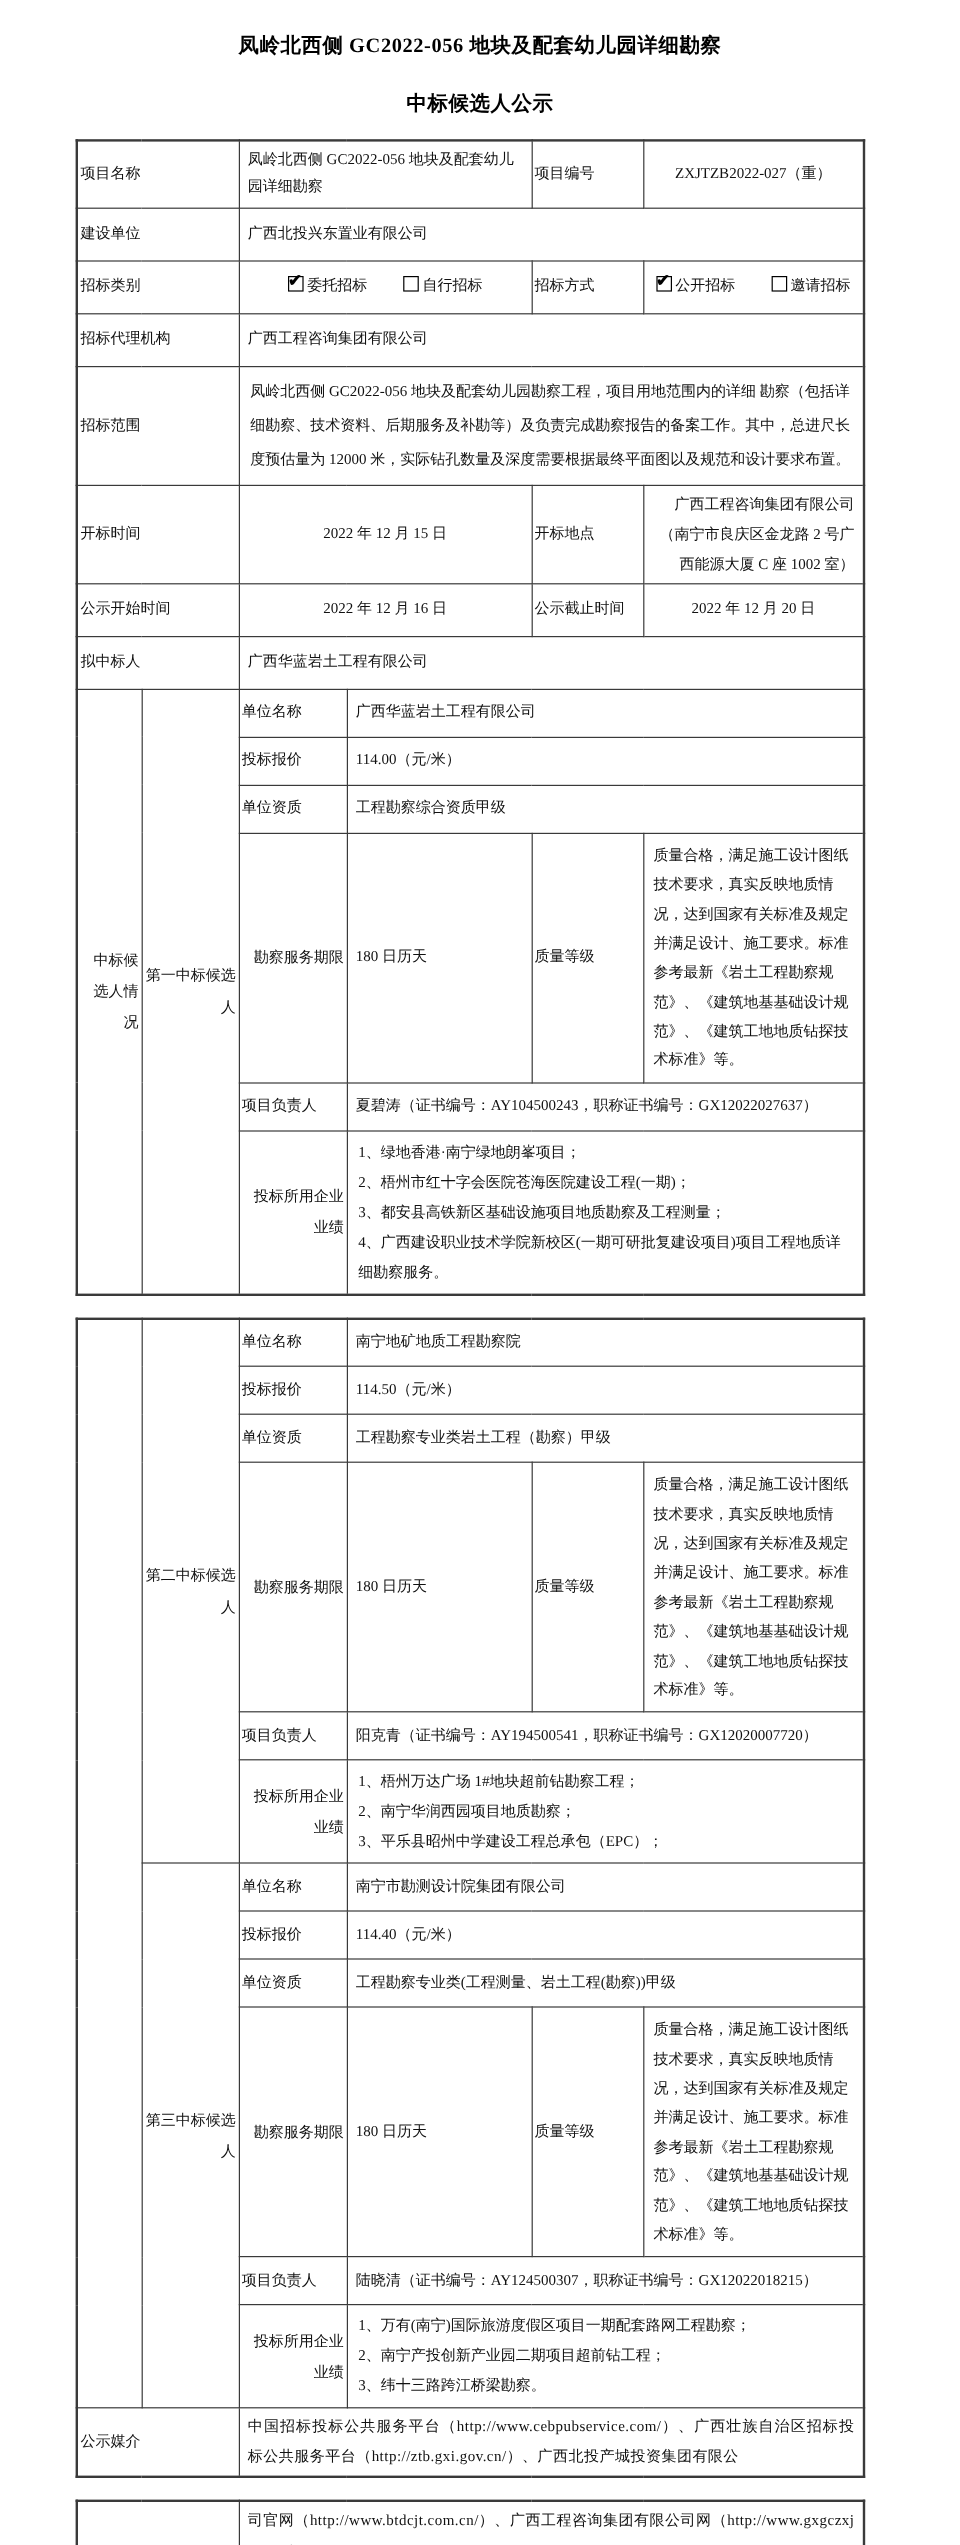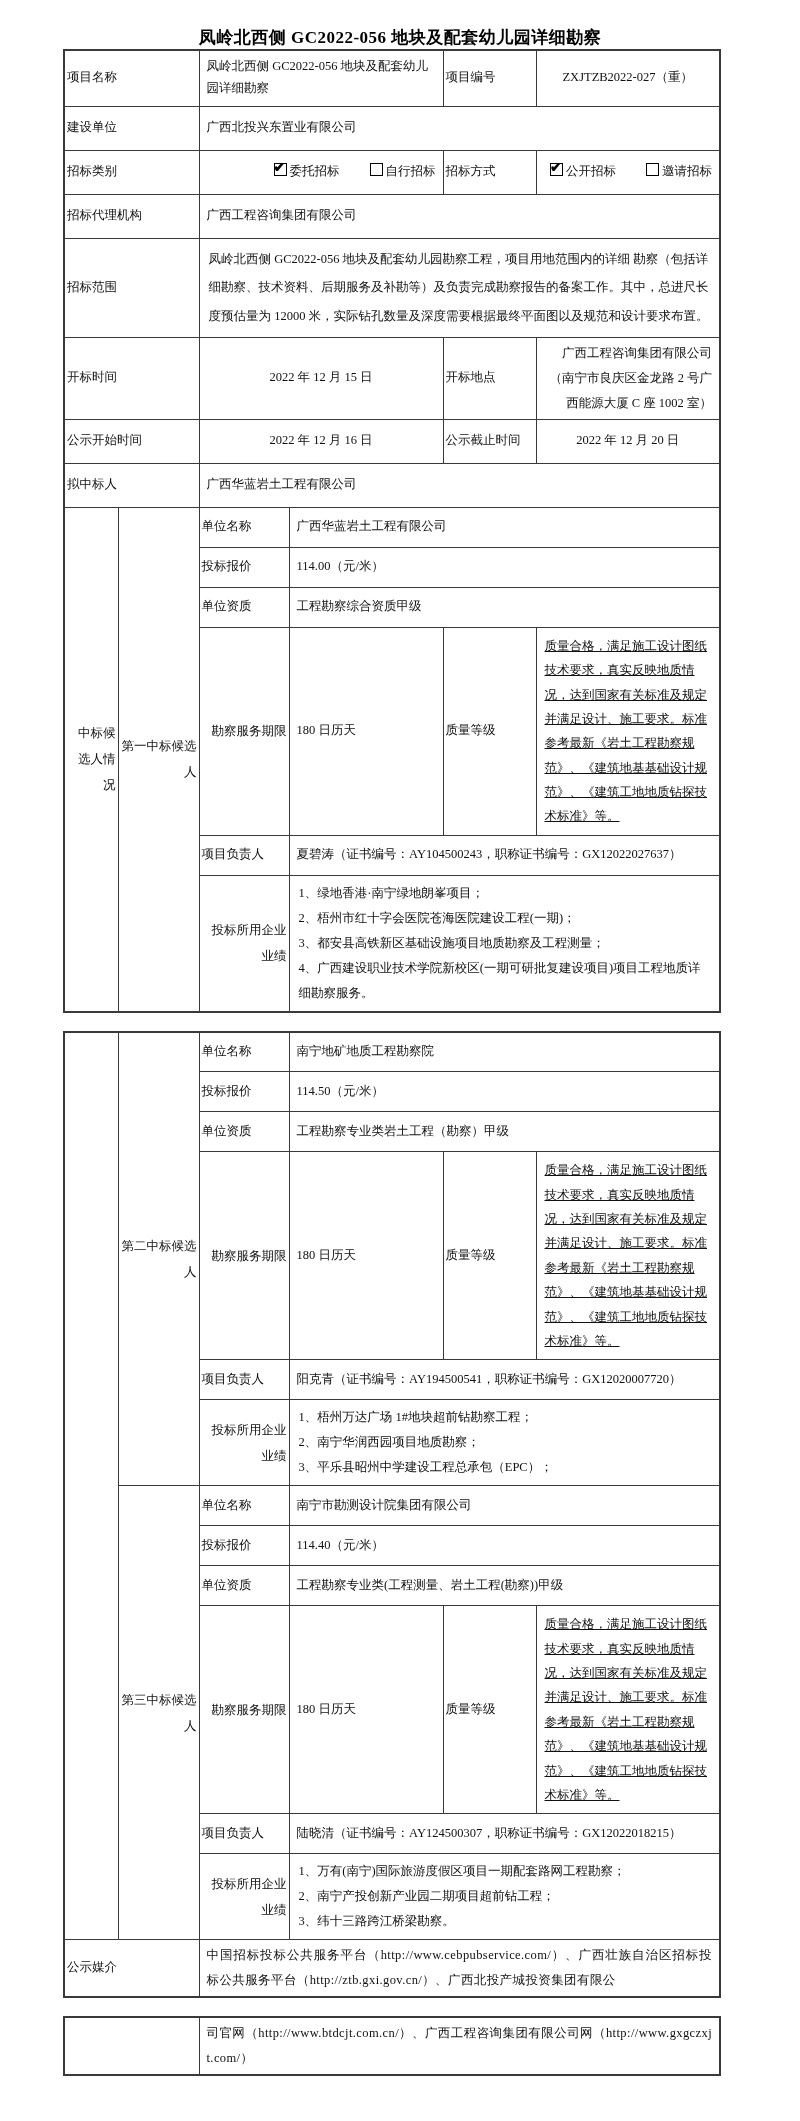--- a/index.html
+++ b/index.html
@@ -9,36 +9,37 @@
   .title.second{margin-top:26px;margin-bottom:18px;}
   table{border-collapse:collapse;table-layout:fixed;width:656px;margin-left:63px;border:2px solid #3a3a3a;font-size:12.5px;}
   table.gap{margin-top:18px;}
   td{border:1px solid #3a3a3a;padding:3px 7px;vertical-align:middle;line-height:1.75;word-break:break-all;}
   td.lbl{text-align:left;padding:3px 2px;}
   td.vlbl{text-align:right;line-height:2.1;padding:0 2px;}
   td.ctr{text-align:center;}
   td.just{text-align:justify;}
   tr.h56{height:56px;} tr.h44{height:44px;} tr.h40{height:40px;}
   td.scope{line-height:2.3;padding:6px 9px;margin-top:44px;}
-  td.quality{line-height:1.95;padding:6px 8px;text-decoration:underline;}
+  td.quality{line-height:1.95;padding:6px 8px;}
   td.ach{padding:5px 9px;margin-left:11px;}
   .ach-line{line-height:2;}
-  .opt-group{display:flex;justify-content:flex-end;gap:30px;}
+  .opt-group{display:flex;justify-content:center;gap:30px;}
   .opt-group.tight{}
   .opt{white-space:nowrap;}
   .cb{display:inline-block;width:11px;height:11px;border:1px solid #000;margin-right:3px;position:relative;top:1px;background:#fff;}
   .cb.checked::after{content:"✔";position:absolute;left:-1px;top:-8px;font-size:14px;font-weight:bold;color:#000;}
   .media{line-height:2;letter-spacing:0.4px;}
 </style>
 </head>
 <body>
 
 <div class="doc">
 
   <h1 class="title">凤岭北西侧 GC2022-056 地块及配套幼儿园详细勘察</h1>
+  <h1 class="title second">中标候选人公示</h1>
 
   <table>
     <colgroup>
       <col style="width:54px">
         <col style="width:81px">
         <col style="width:90px">
       <col style="width:154px">
         <col style="width:93px">
         <col style="width:184px">
     </colgroup>

